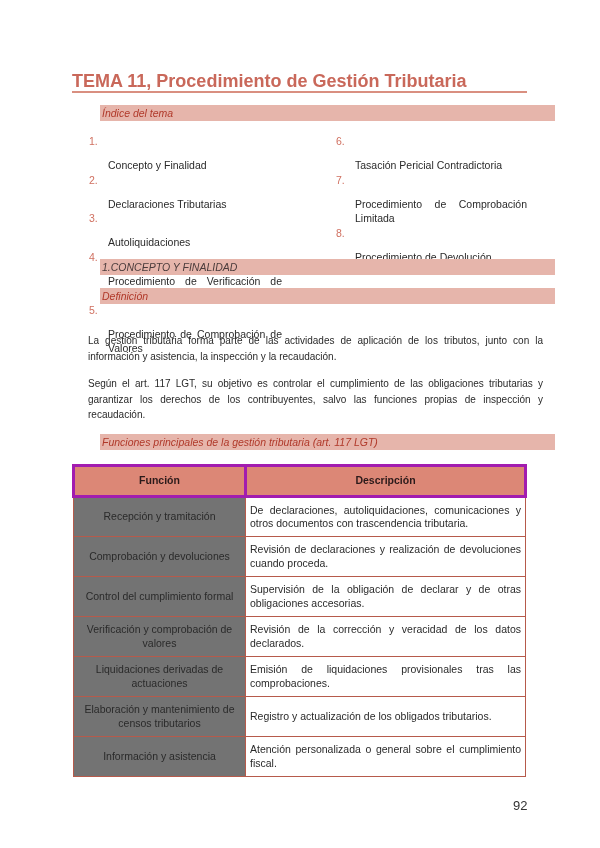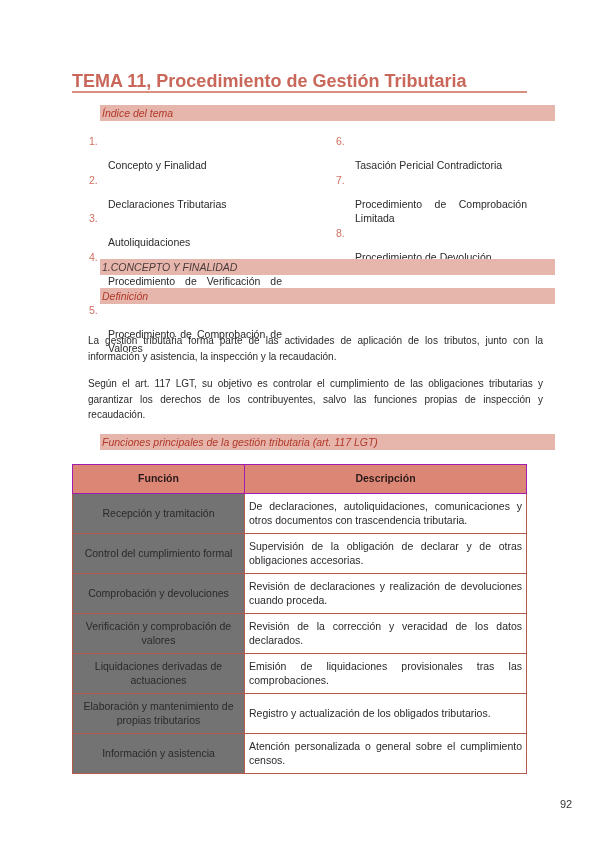--- a/index.html
+++ b/index.html
@@ -30,27 +30,27 @@
   .para {
     position: absolute; left: 0; width: 455px; font-size: 10px; line-height: 15.5px;
     text-align: justify; margin: 16px;
   }
   table {
     position: absolute; top: 464px; left: 0; width: 455px;
     border-collapse: collapse; font-size: 10.5px; line-height: 13.5px;
   }
   th {
     background: #dc8776; color: #2b1a1a; font-weight: bold; height: 26px;
-    border: 1px solid #a21caf; text-align: center;
+    border: 3px solid #a21caf; text-align: center;
   }
   td { border: 1px solid #b65a4b; padding: 4px 4px; }
   td.fn { background: #737373; text-align: center; width: 163px; }
   td.desc { background: #ffffff; text-align: justify; text-align-last: left; }
   tr.row { height: 40px; }
-  .pagenum { position: absolute; left: 513px; top: 798px; font-size: 11px; color: #333; margin-left: 47px; }
+  .pagenum { position: absolute; left: 513px; top: 798px; font-size: 13px; color: #333; }
 </style>
 </head>
 <body>
 
 <div class="page">
   <div class="title">TEMA 11, Procedimiento de Gestión Tributaria</div>
   <div class="title-rule"></div>
 
   <div class="band" style="top:105px;">Índice del tema</div>
 
@@ -110,40 +110,40 @@
         <th>Función</th>
         <th>Descripción</th>
       </tr>
     </thead>
     <tbody>
       <tr class="row">
         <td class="fn">Recepción y tramitación</td>
         <td class="desc">De declaraciones, autoliquidaciones, comunicaciones y otros documentos con trascendencia tributaria.</td>
       </tr>
       <tr class="row">
+        <td class="fn">Comprobación y devoluciones</td>
+        <td class="desc">Revisión de declaraciones y realización de devoluciones cuando proceda.</td>
+      </tr>
+      <tr class="row">
         <td class="fn">Control del cumplimiento formal</td>
         <td class="desc">Supervisión de la obligación de declarar y de otras obligaciones accesorias.</td>
-      </tr>
-      <tr class="row">
-        <td class="fn">Comprobación y devoluciones</td>
-        <td class="desc">Revisión de declaraciones y realización de devoluciones cuando proceda.</td>
       </tr>
       <tr class="row">
         <td class="fn">Verificación y comprobación de valores</td>
         <td class="desc">Revisión de la corrección y veracidad de los datos declarados.</td>
       </tr>
       <tr class="row">
         <td class="fn">Liquidaciones derivadas de actuaciones</td>
         <td class="desc">Emisión de liquidaciones provisionales tras las comprobaciones.</td>
       </tr>
       <tr class="row">
-        <td class="fn">Elaboración y mantenimiento de propias tributarios</td>
+        <td class="fn">Elaboración y mantenimiento de censos tributarios</td>
         <td class="desc">Registro y actualización de los obligados tributarios.</td>
       </tr>
       <tr class="row">
         <td class="fn">Información y asistencia</td>
-        <td class="desc">Atención personalizada o general sobre el cumplimiento censos.</td>
+        <td class="desc">Atención personalizada o general sobre el cumplimiento fiscal.</td>
       </tr>
     </tbody>
   </table>
 </div>
 
 <div class="pagenum">92</div>
 
 </body></html>

